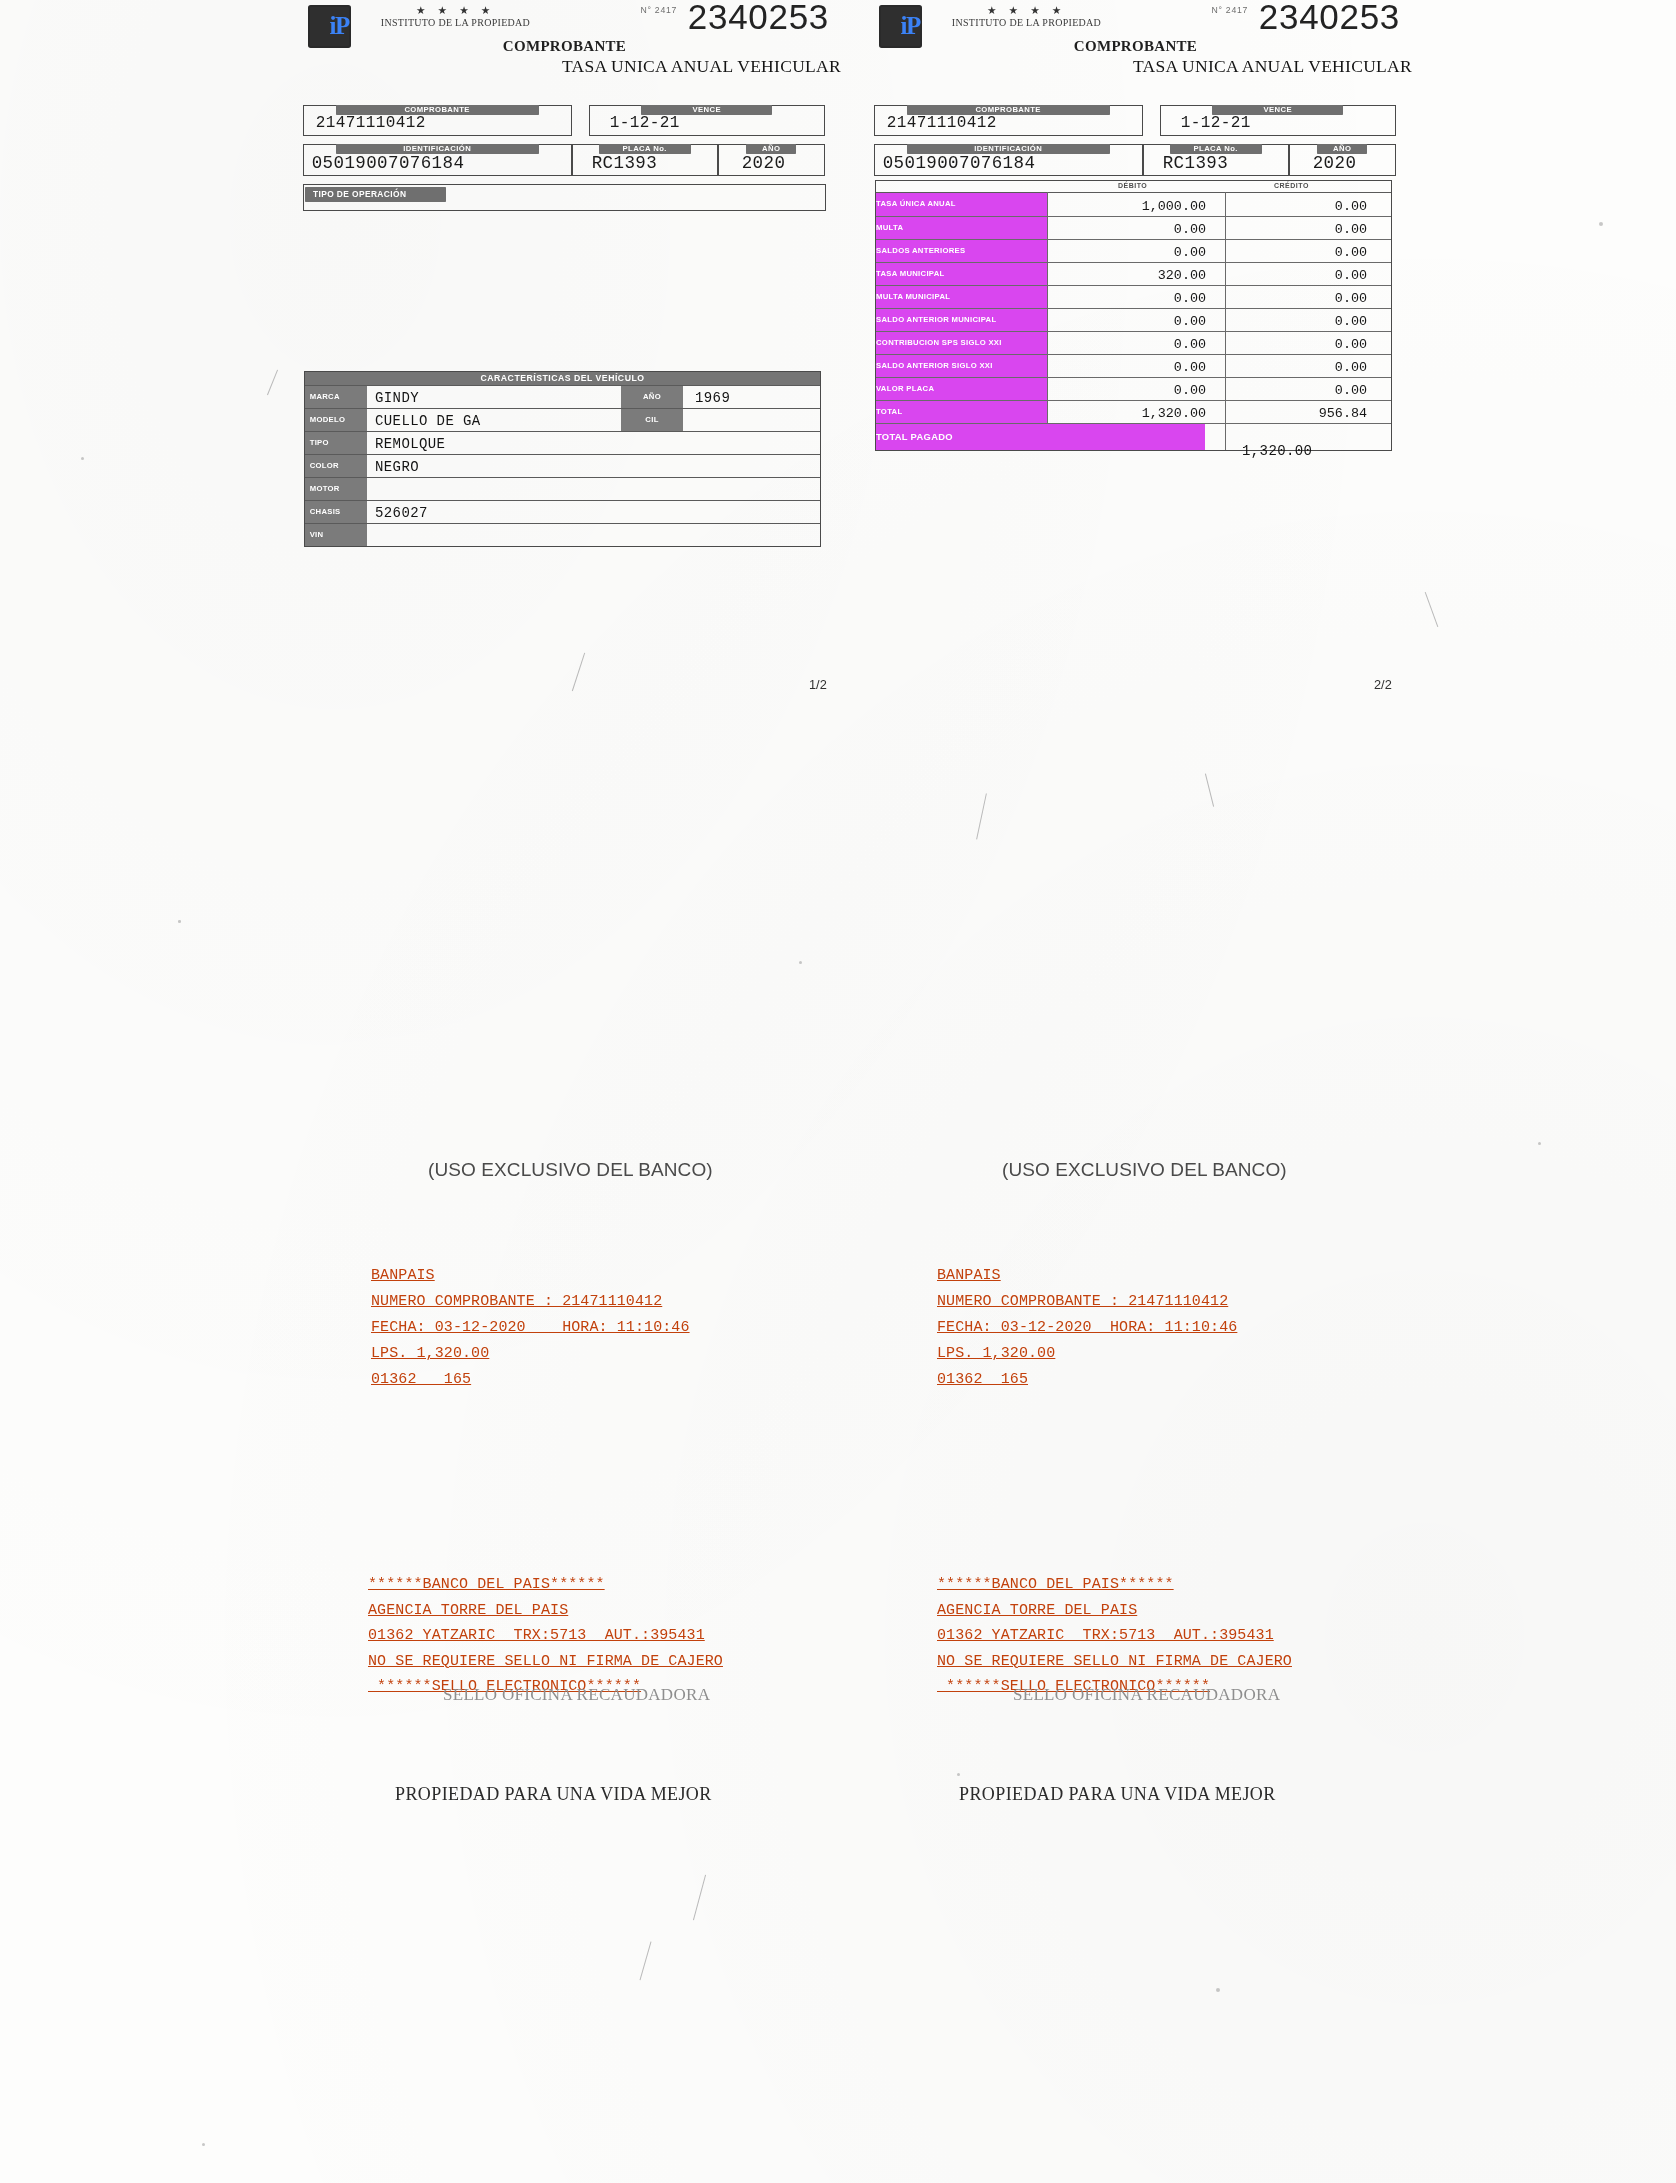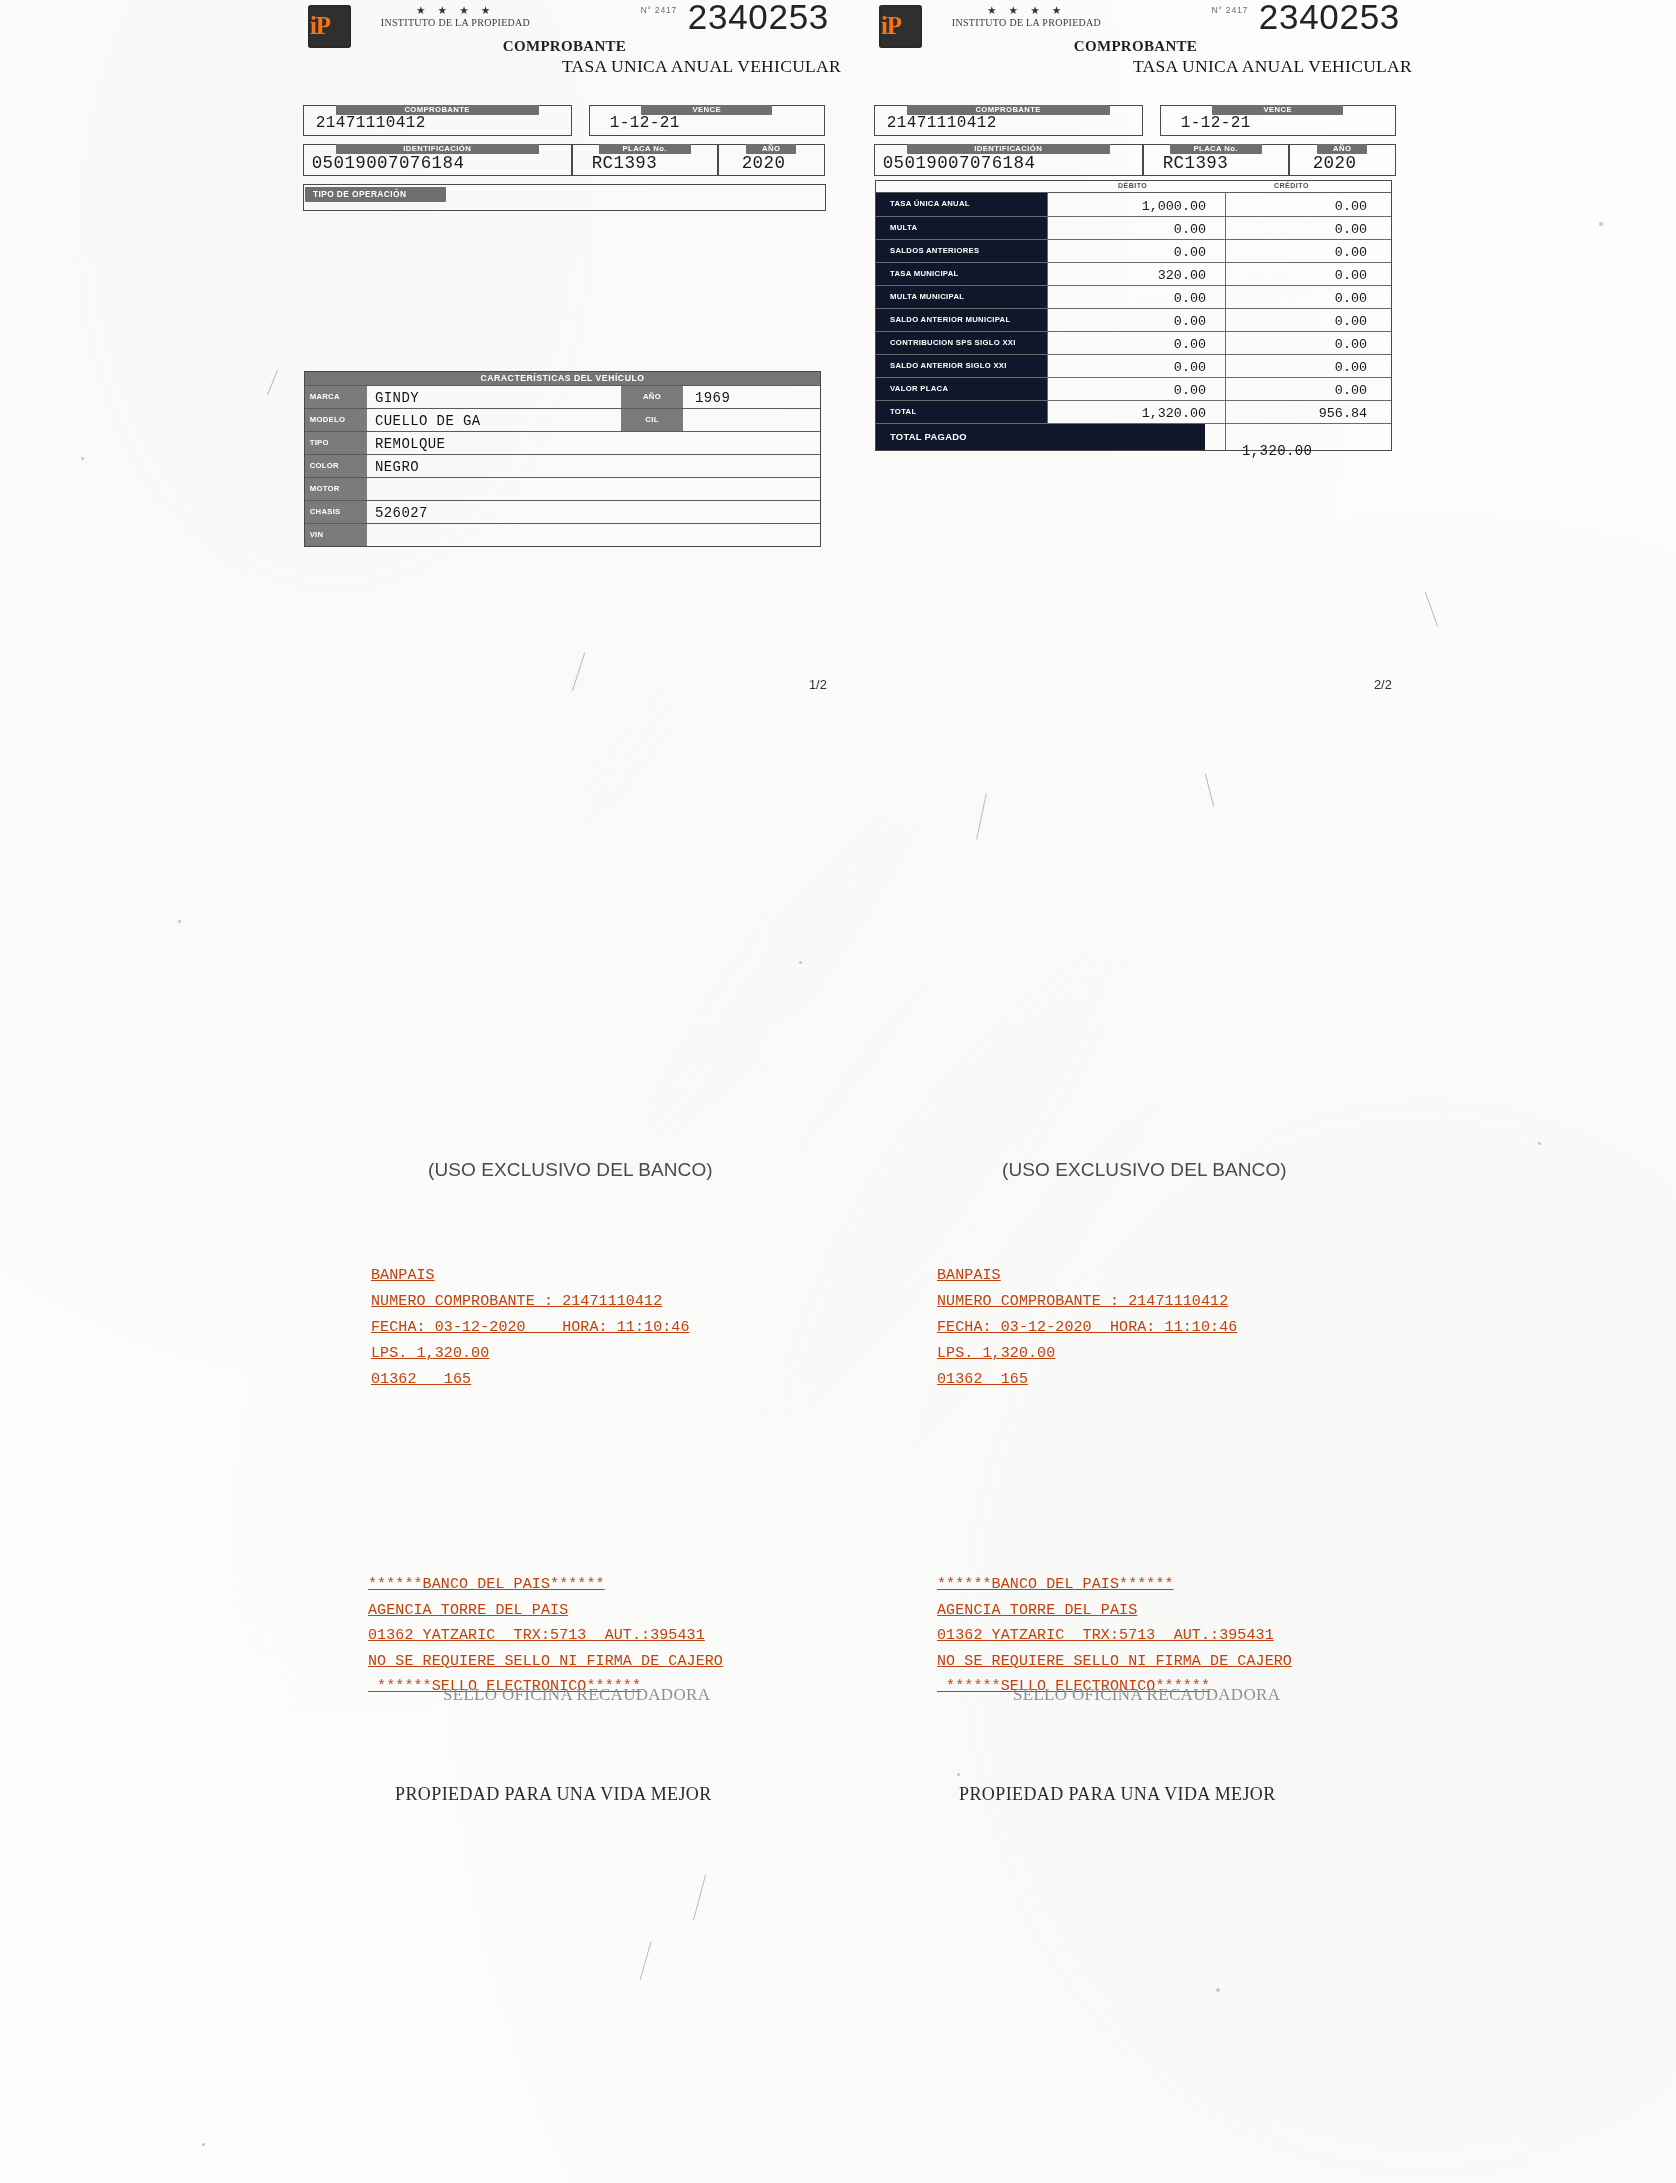--- a/index.html
+++ b/index.html
@@ -56,26 +56,26 @@
   }
   .logo {
     position: absolute;
     left: 12px;
     top: 5.4px;
     width: 39px;
     height: 39px;
     border: 2px solid #2a2a2a;
     border-radius: 2.7px;
     background: #2f2f2f;
-    color: #f97316;
+    color: #3b82f6;
     font-family: "Liberation Serif", serif;
     font-weight: bold;
     font-size: 25px;
     line-height: 38px;
-    text-align: left;
+    text-align: right;
     letter-spacing: -1.3px;
   }
   .inst-block {
     position: absolute;
     left: 62px;
     top: 5.4px;
     width: 195px;
     text-align: center;
   }
   .stars {
@@ -266,28 +266,28 @@
     position: relative;
     height: 23px;
     border-top: 0.8px solid #6a6a6a;
     box-sizing: border-box;
   }
   .amt-lbl {
     position: absolute;
     left: 0; top: 0;
     width: 171px;
     height: 100%;
-    background: #0f172a;
+    background: #d946ef;
     color: #ffffff;
     font-family: "Liberation Sans", sans-serif;
     font-size: 7.7px;
     font-weight: bold;
     letter-spacing: 0.3px;
     line-height: 22px;
-    padding-left: 14px;
+    padding-left: 0;
     box-sizing: border-box;
     white-space: nowrap;
     overflow: hidden;
   }
   .amt-lbl.big { font-size: 9.4px; }
   .amt-d, .amt-c {
     position: absolute;
     bottom: 2.7px;
     font-family: "Liberation Mono", monospace;
     font-size: 13.4px;

